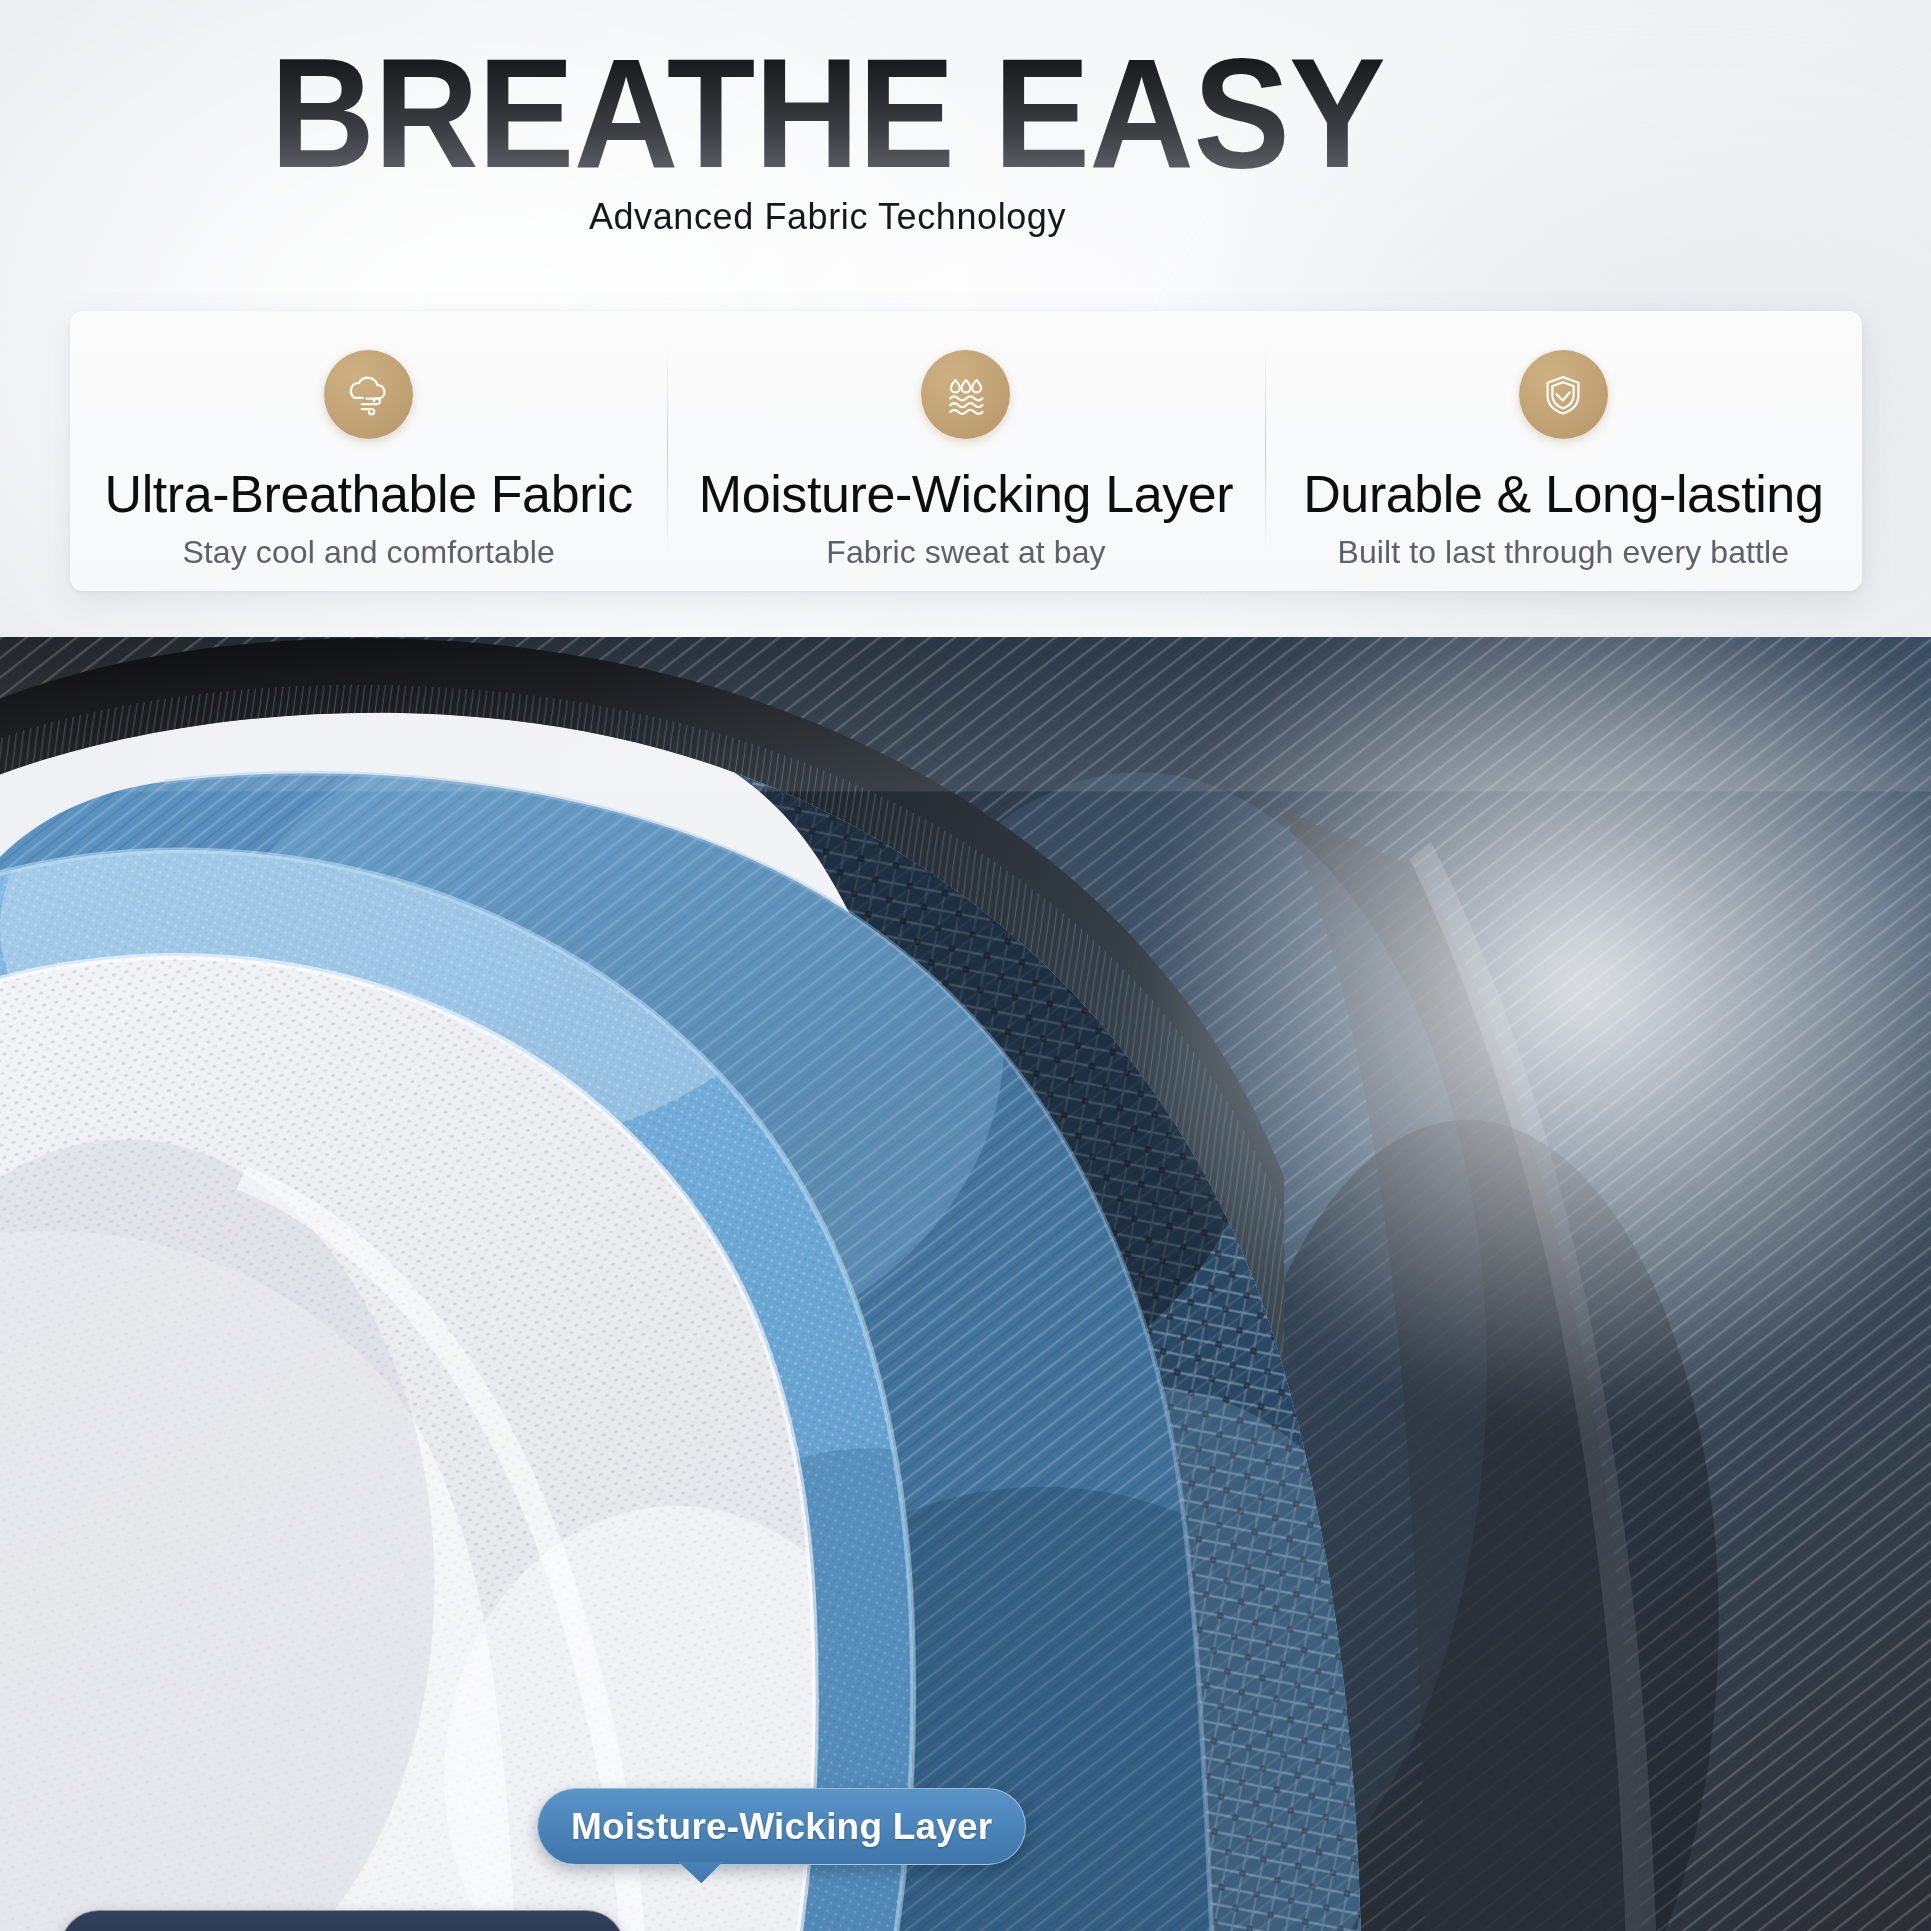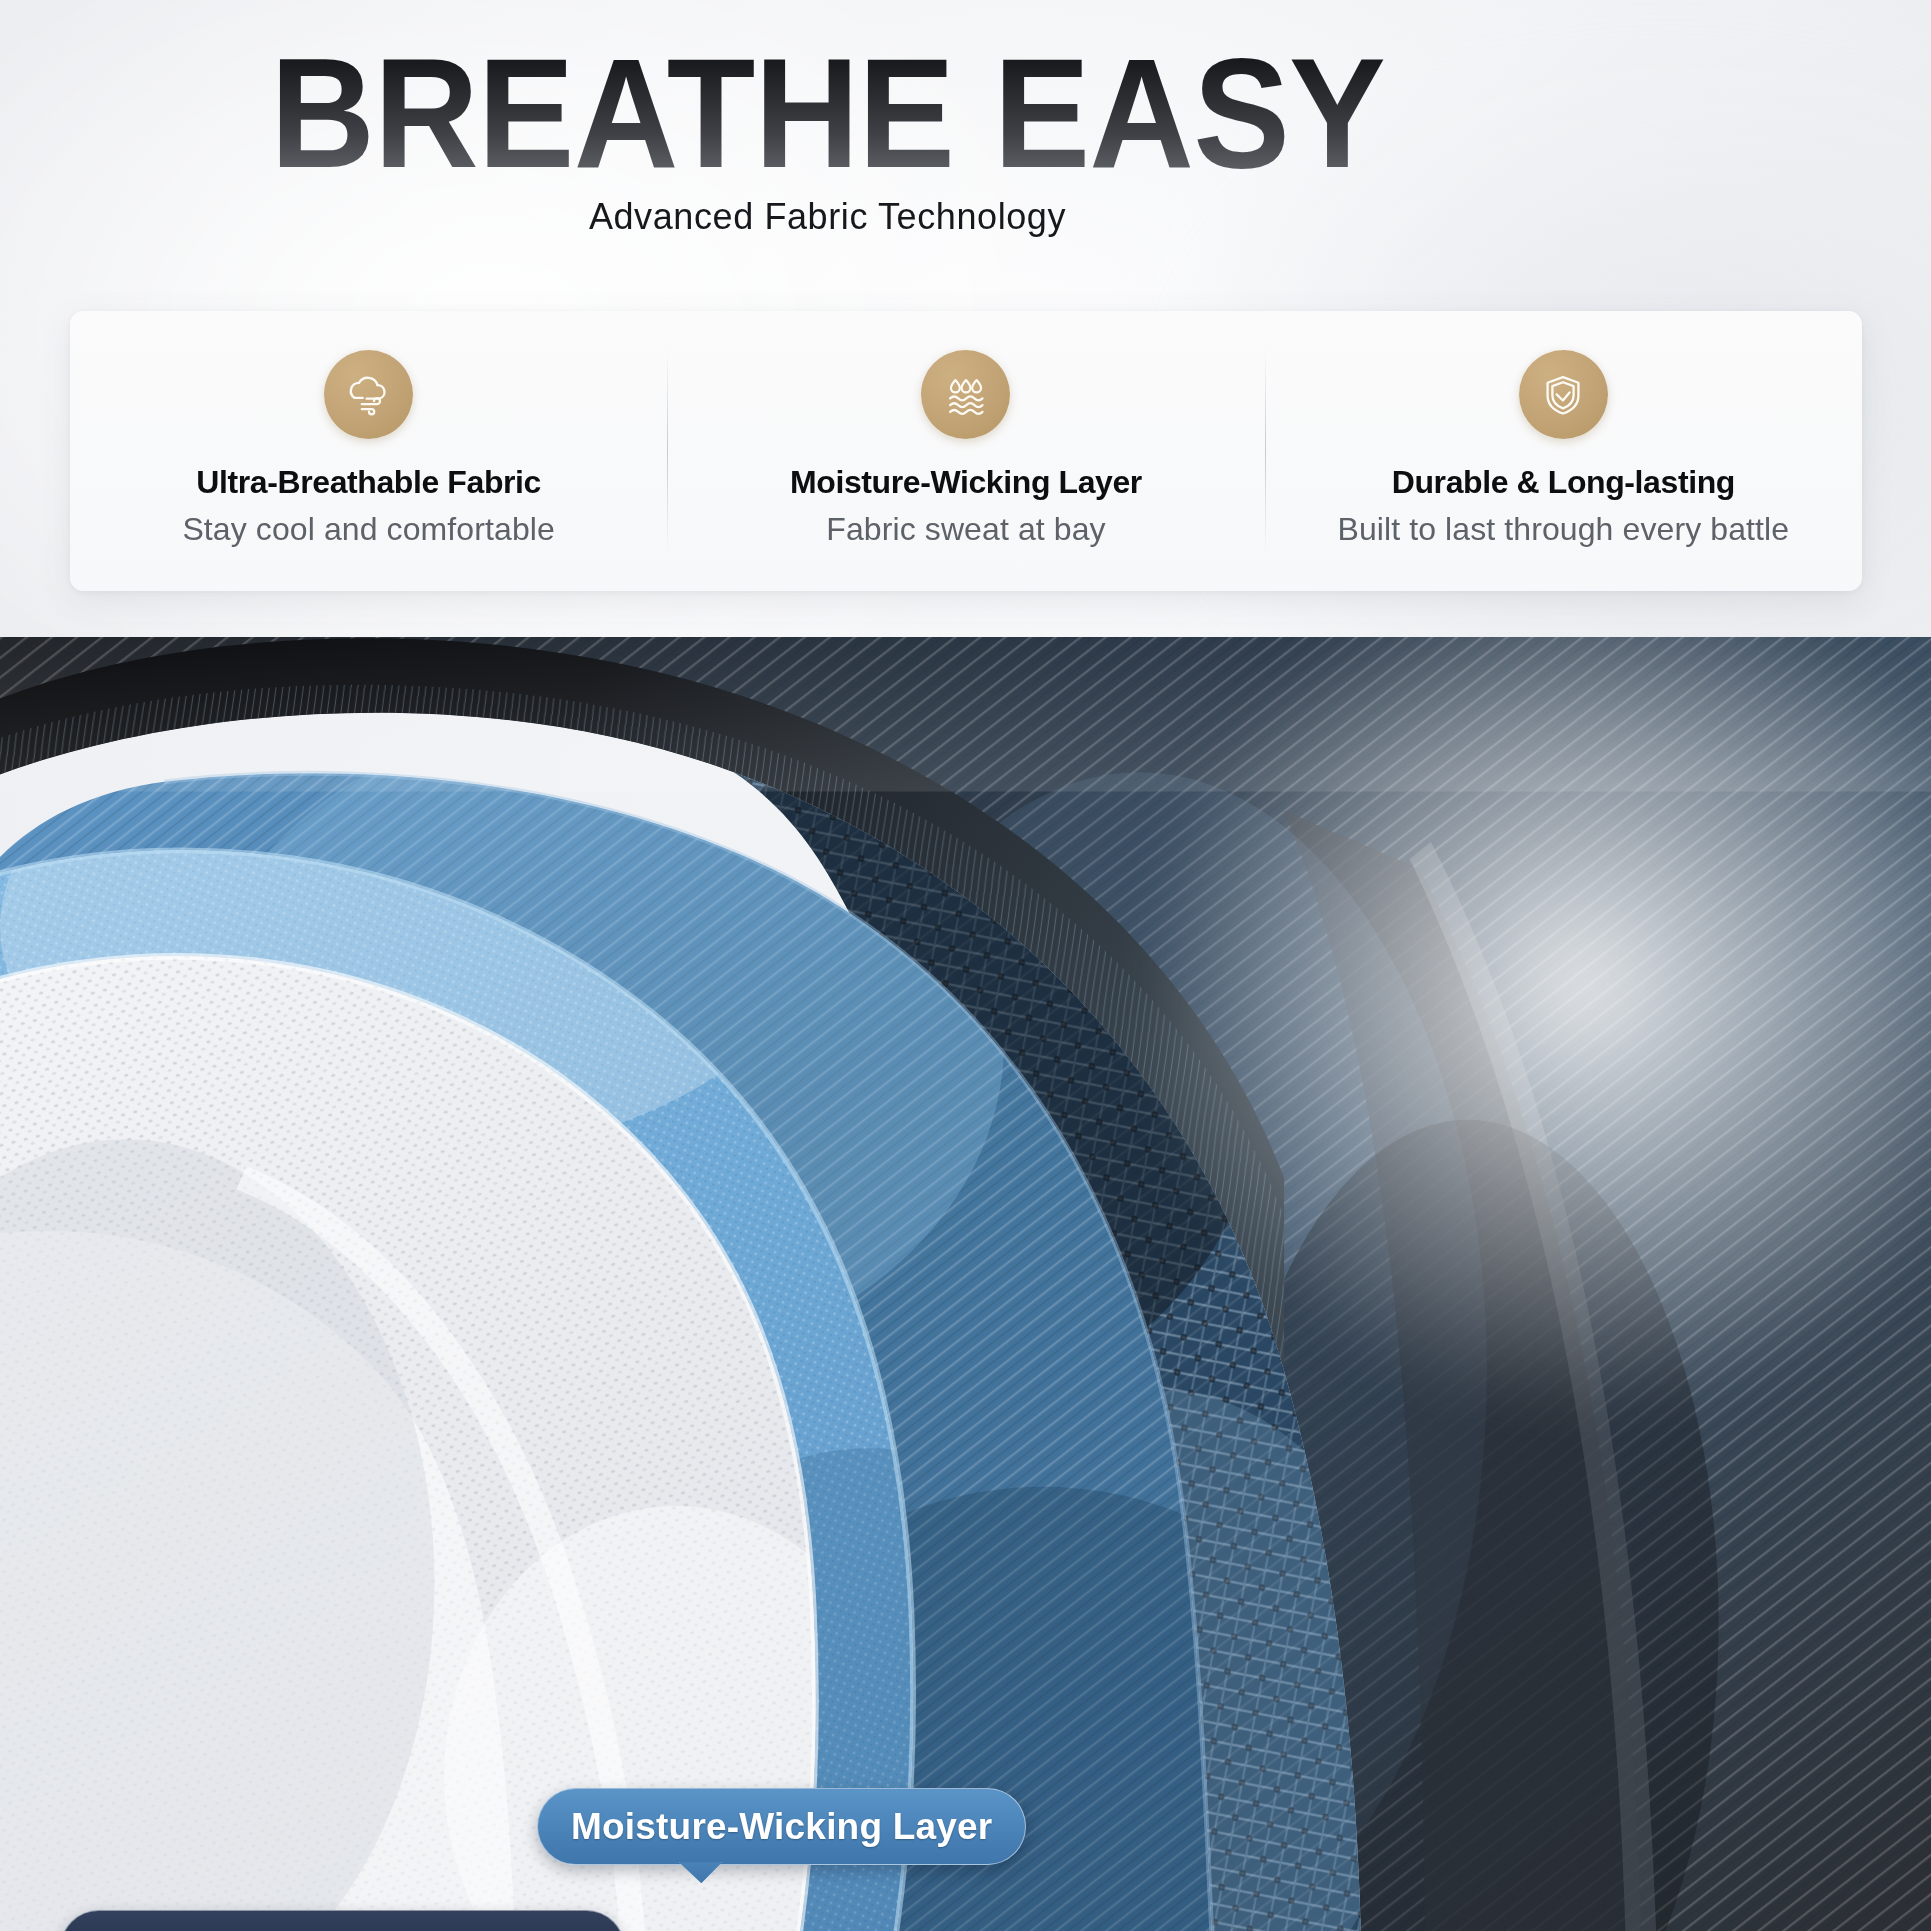--- a/index.html
+++ b/index.html
@@ -68,21 +68,21 @@
     background:linear-gradient(180deg,rgba(200,204,210,0),rgba(196,200,207,.95),rgba(200,204,210,0));
   }
   .badge{
     width:89px;height:89px;border-radius:50%;
     background:radial-gradient(circle at 34% 28%, #cdb082 0%, #c2a375 55%, #b59765 100%);
     display:flex;align-items:center;justify-content:center;
     box-shadow:0 2.9px 9.7px rgba(160,135,90,.30);
   }
   .badge svg{display:block;}
   .f-title{
-    margin-top:25px;font-size:32px;font-weight:700;color:#0d0e10;
+    margin-top:25px;font-size:52px;font-weight:400;color:#0d0e10;
     letter-spacing:-0.4px;white-space:nowrap;
   }
   .f-sub{
     margin-top:9.7px;font-size:32px;font-weight:400;color:#5d6168;
     letter-spacing:0.1px;white-space:nowrap;
   }
 
   
   #hero{
     position:absolute;left:0;top:637px;width:1931px;height:1294px;

